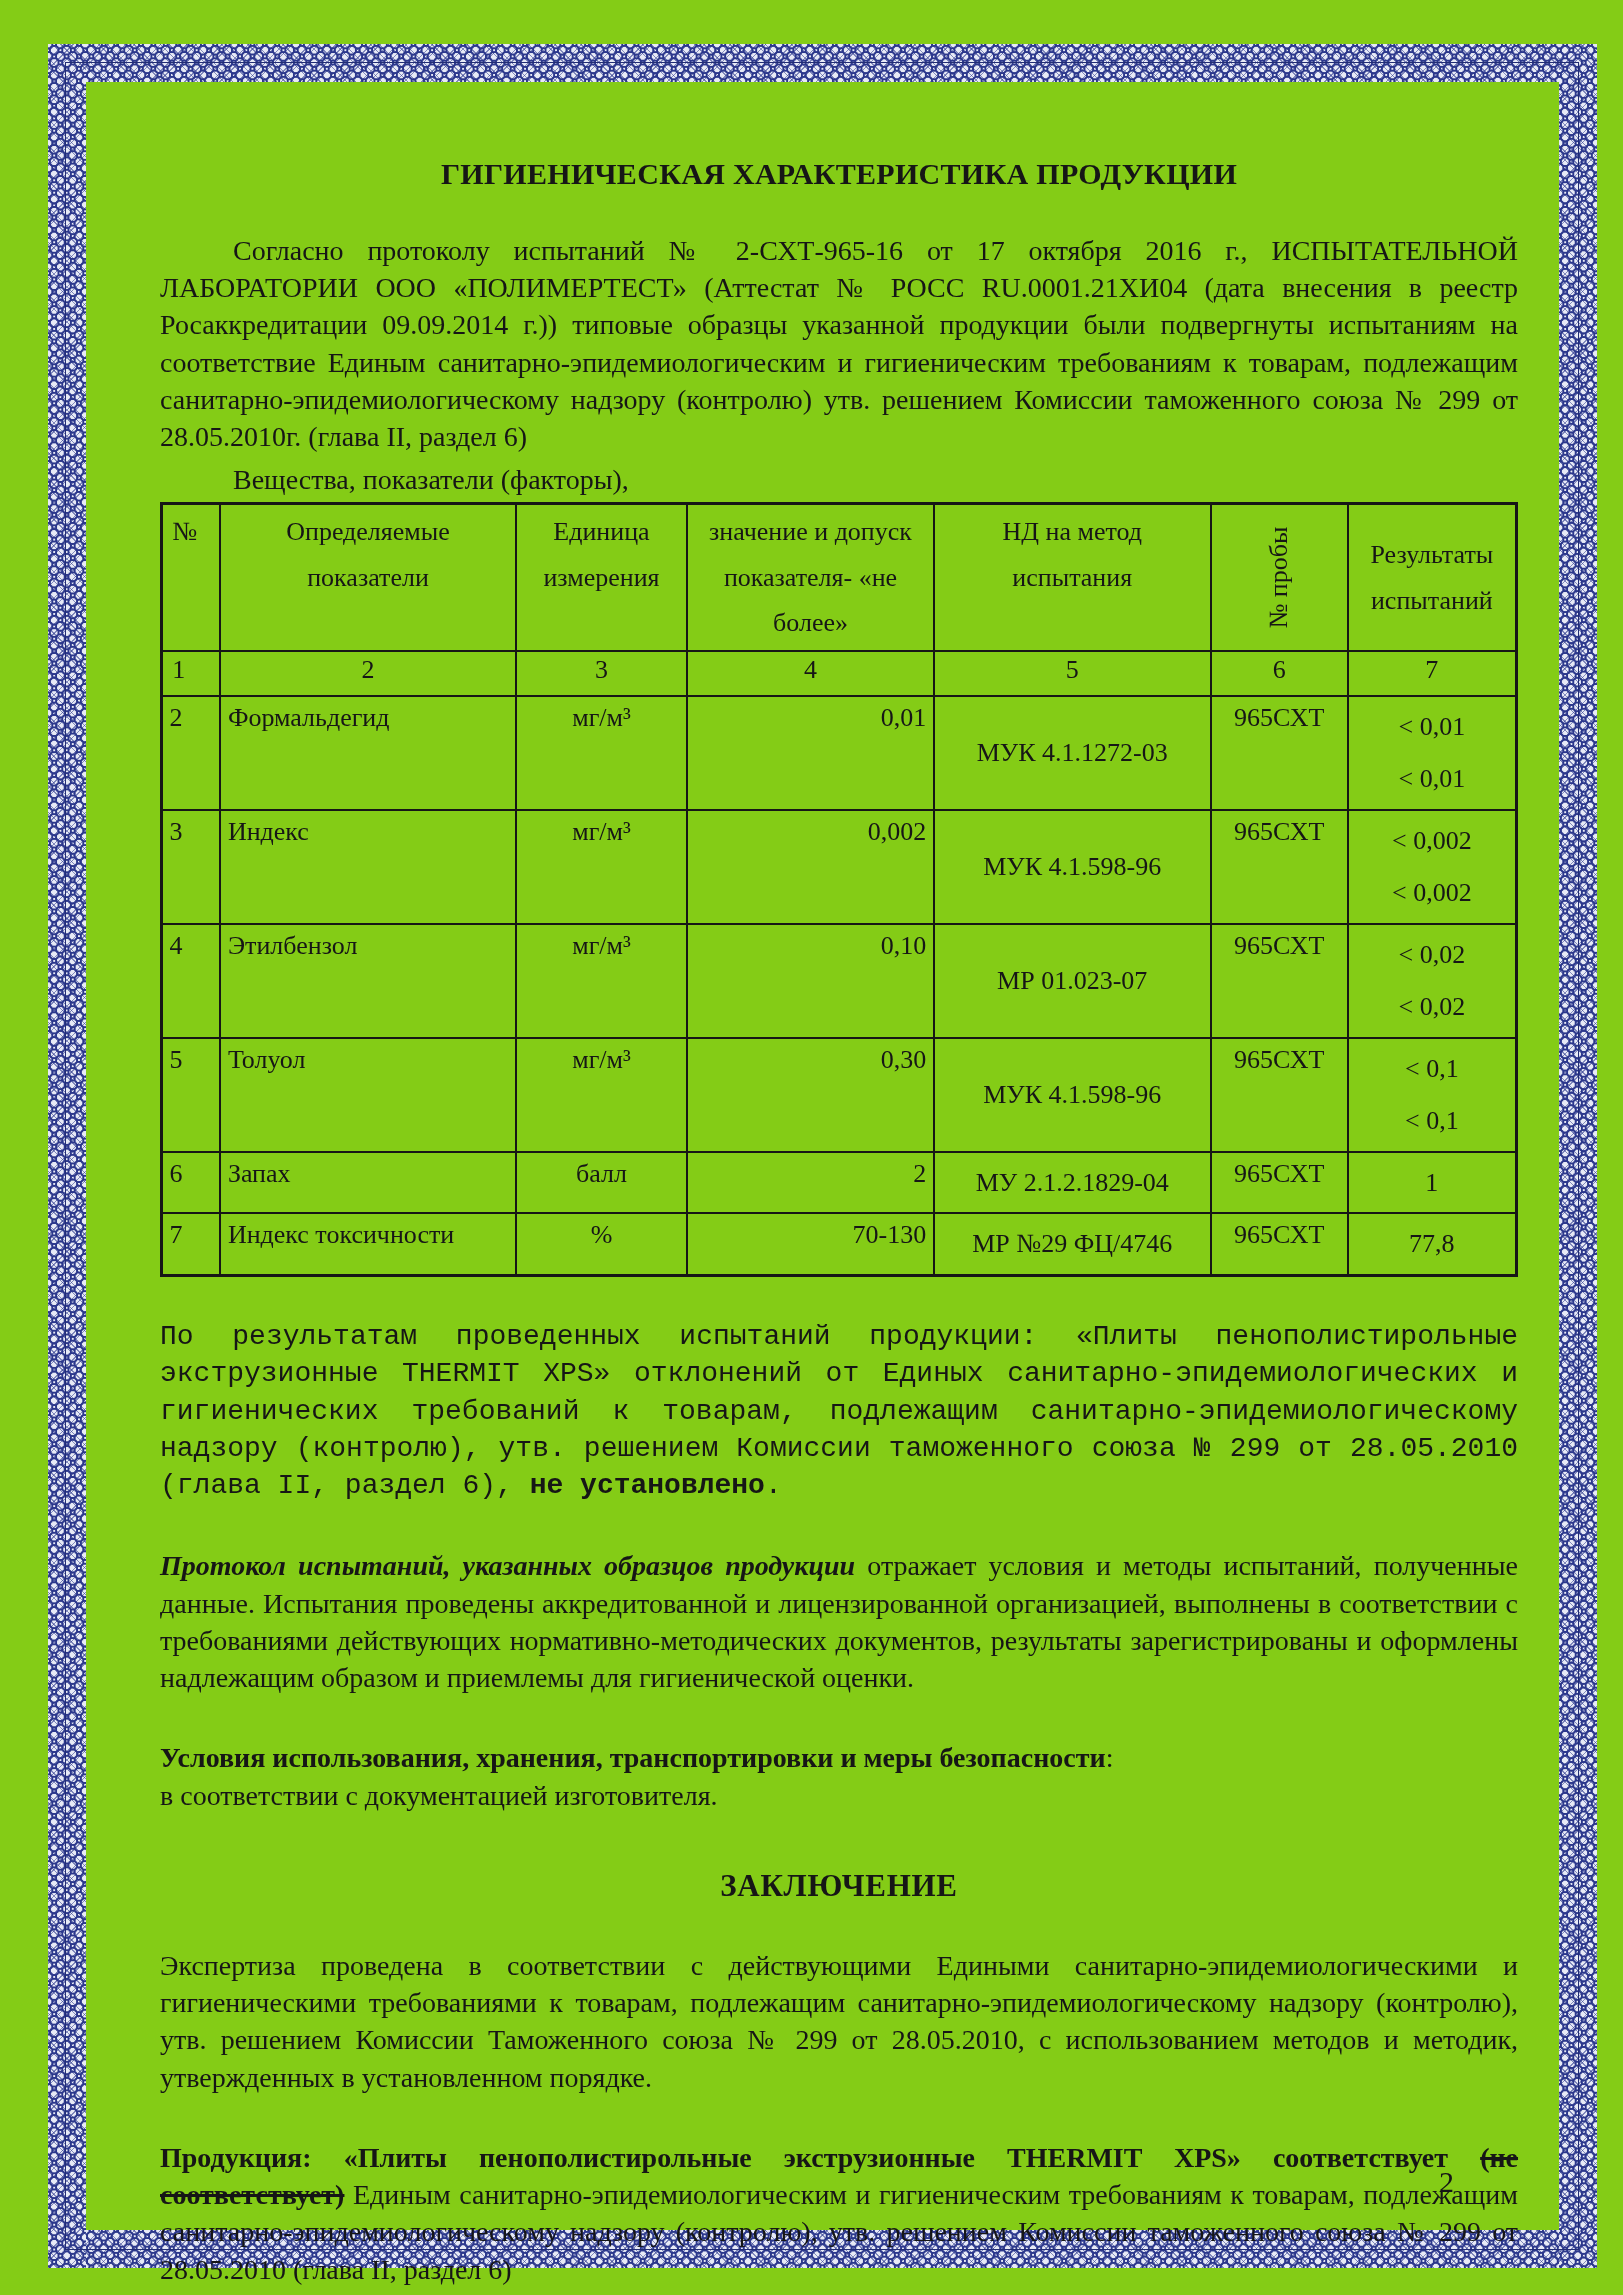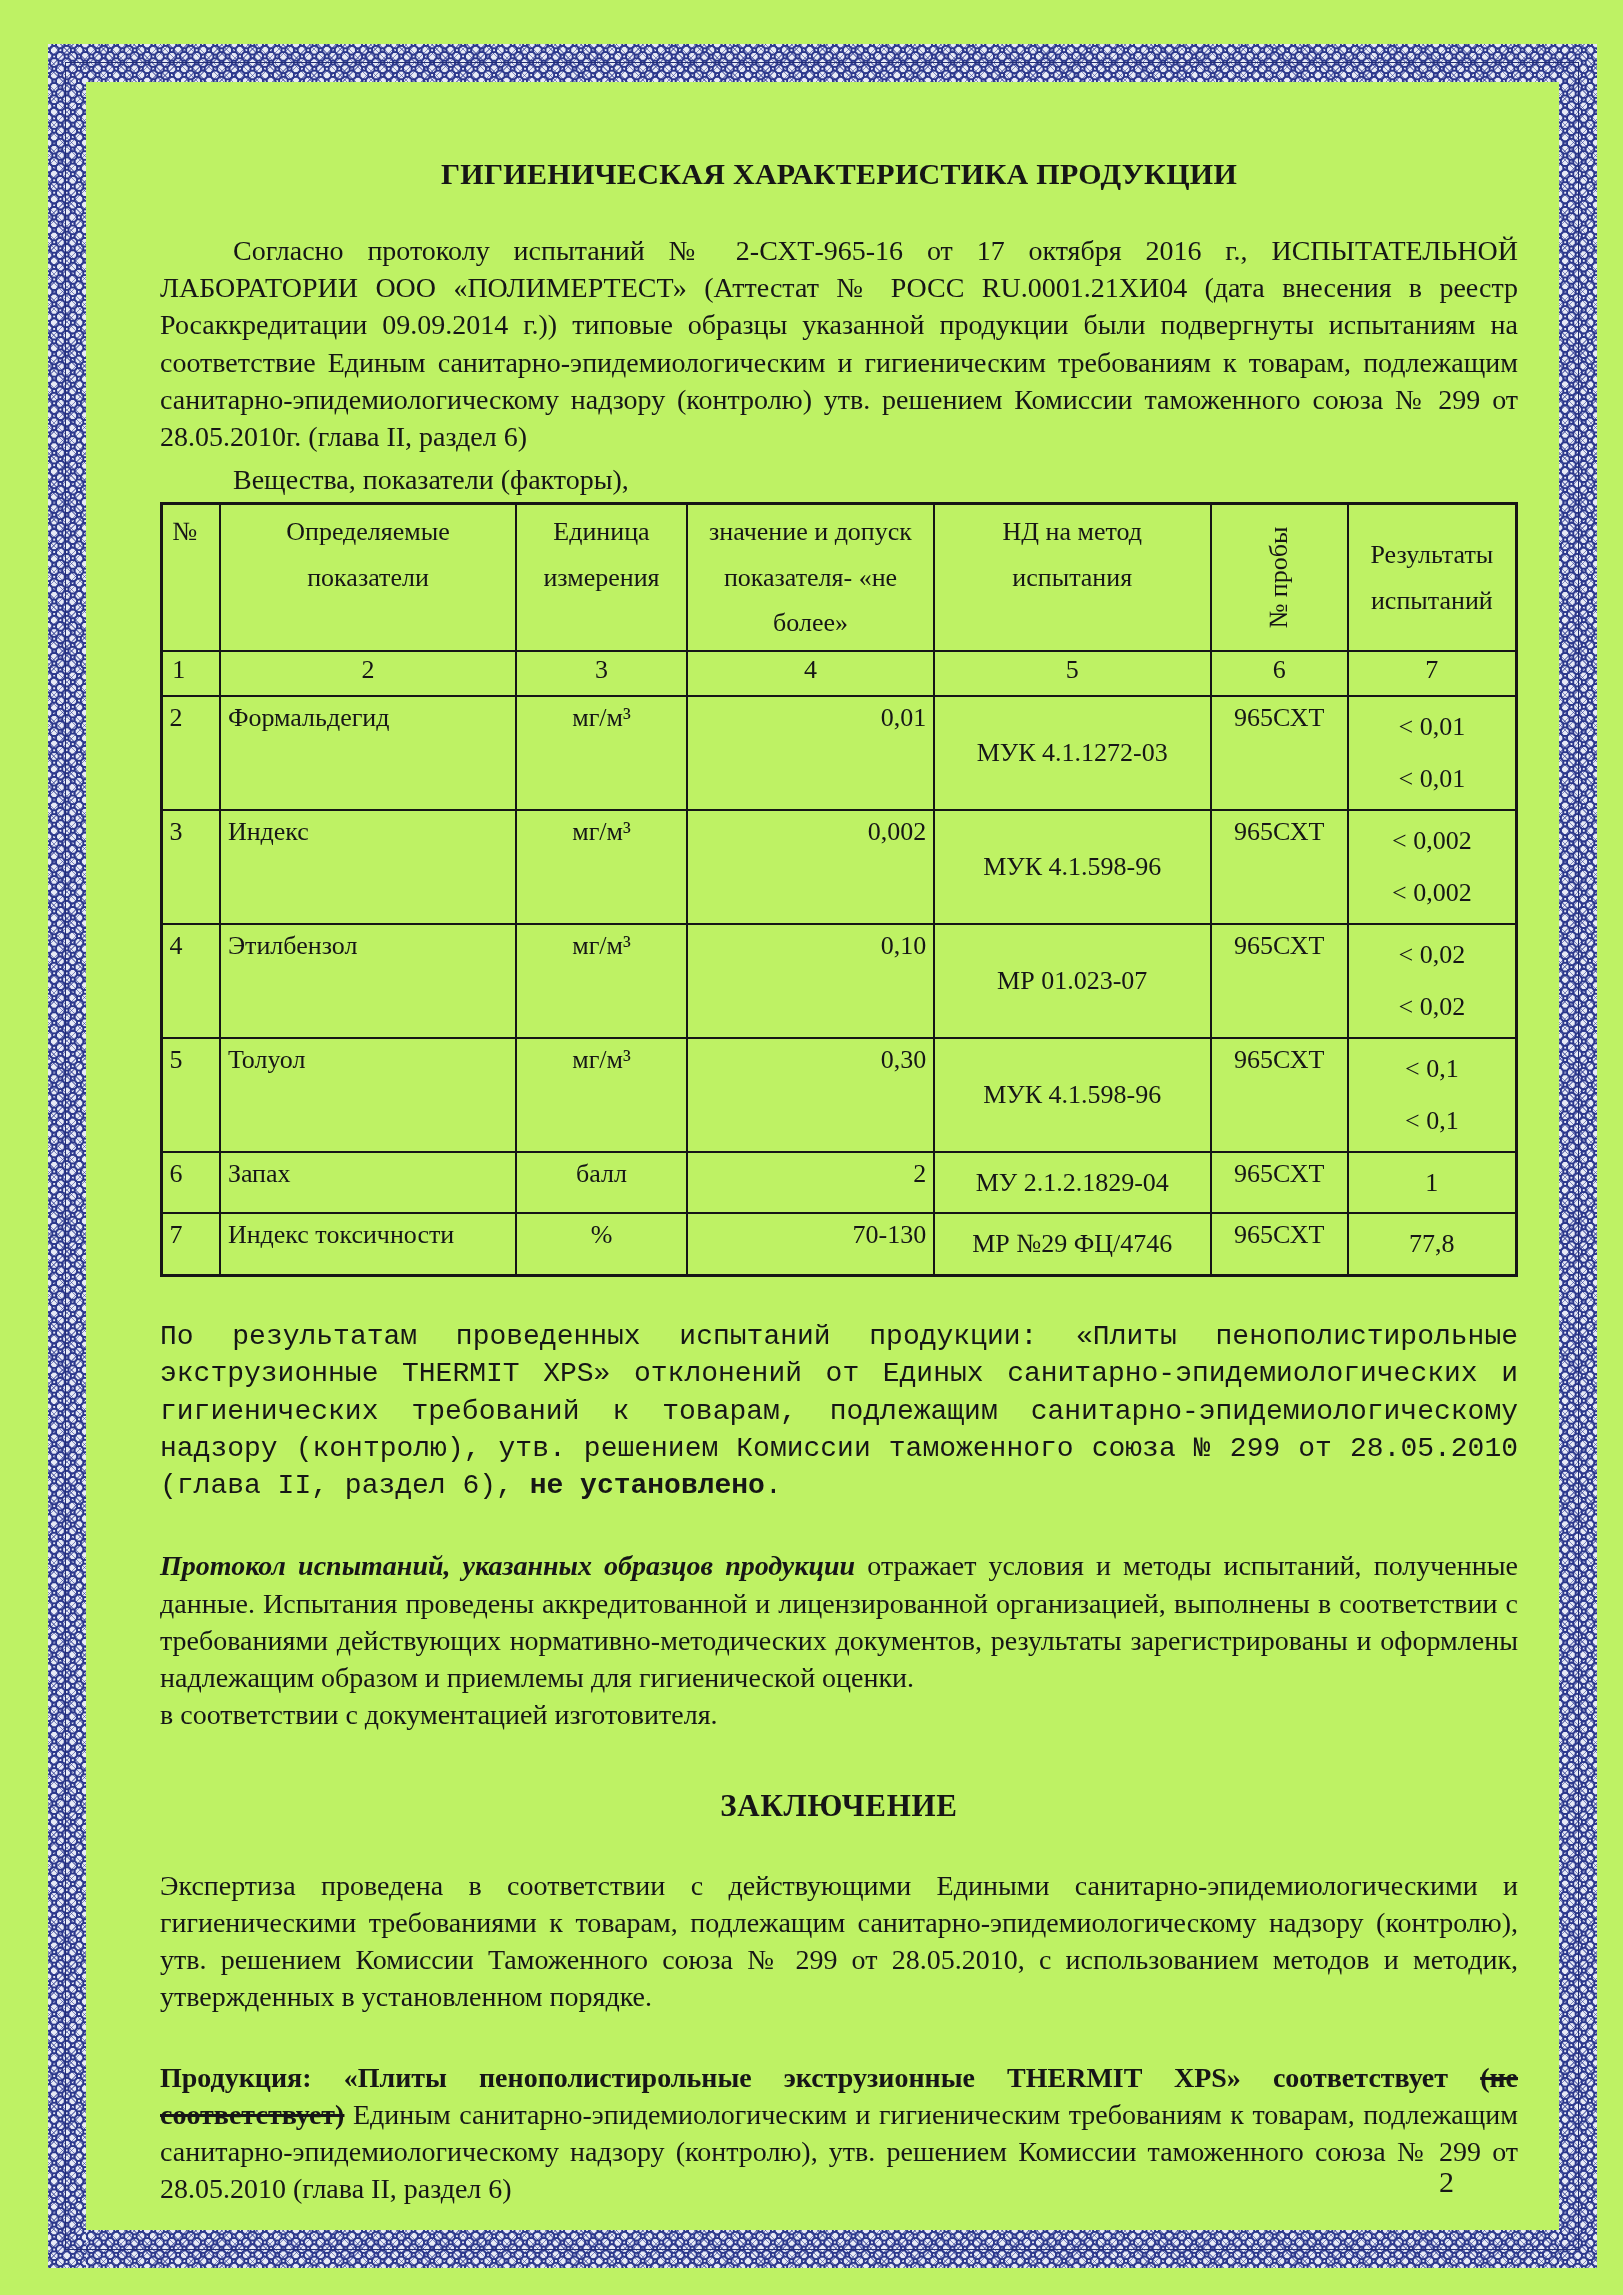--- a/index.html
+++ b/index.html
@@ -1,19 +1,19 @@
 <!DOCTYPE html>
 <html lang="ru" style="font-size:10.5px"><head>
 <meta charset="utf-8">
 <style>
   html,body{margin:0;padding:0;background:#e9e9e9;}
   .page{
     position:relative;
     width:1623px;height:2295px;
-    background:#bef264;
+    background:#84cc16;
     font-family:"Liberation Serif", serif;
     color:#161616;
     overflow:hidden;
   }
   
   .band{
     position:absolute;
     background-color:#e7eaf6;
     background-image:
       radial-gradient(circle at center, rgba(0,0,0,0) 0 3.6px, #2b378c 3.6px 5.2px, rgba(0,0,0,0) 5.6px),
@@ -195,20 +195,21 @@
             <td class="c-sample">965СХТ</td>
             <td class="c-result">77,8</td>
           </tr>
         </tbody>
     </table>
 
     <p class="after-table"><span>По результатам проведенных испытаний продукции: «Плиты пенополистирольные экструзионные THERMIT XPS» отклонений от Единых санитарно-эпидемиологических и гигиенических требований к товарам, подлежащим санитарно-эпидемиологическому надзору (контролю), утв. решением Комиссии таможенного союза № 299 от 28.05.2010 (глава II, раздел 6), </span><span class="b">не установлено</span><span>.</span></p>
 
     <p class="mt"><span class="lead-bi">Протокол испытаний, указанных образцов продукции</span><span> отражает условия и методы испытаний, полученные данные. Испытания проведены аккредитованной и лицензированной организацией, выполнены в соответствии с требованиями действующих нормативно-методических документов, результаты зарегистрированы и оформлены надлежащим образом и приемлемы для гигиенической оценки.</span></p>
 
+    <p class="mt"><span class="b">Условия использования, хранения, транспортировки и меры безопасности</span><span>:</span></p>
     <p>в соответствии с документацией изготовителя.</p>
 
     <h2 class="conclusion">ЗАКЛЮЧЕНИЕ</h2>
 
     <p>Экспертиза проведена в соответствии с действующими Едиными санитарно-эпидемиологическими и гигиеническими требованиями к товарам, подлежащим санитарно-эпидемиологическому надзору (контролю), утв. решением Комиссии Таможенного союза № 299 от 28.05.2010, с использованием методов и методик, утвержденных в установленном порядке.</p>
 
     <p class="mt"><span class="b">Продукция: «Плиты пенополистирольные экструзионные THERMIT XPS» </span><span class="b">соответствует </span><span class="strike">(не соответствует)</span><span> Единым санитарно-эпидемиологическим и гигиеническим требованиям к товарам, подлежащим санитарно-эпидемиологическому надзору (контролю), утв. решением Комиссии таможенного союза № 299 от 28.05.2010 (глава II, раздел 6)</span></p>
 
   </div>
 

